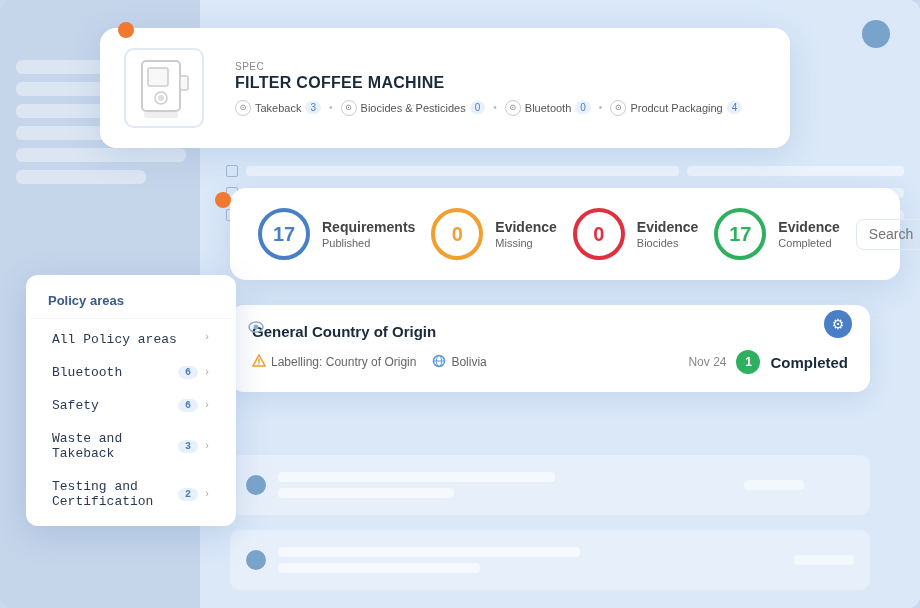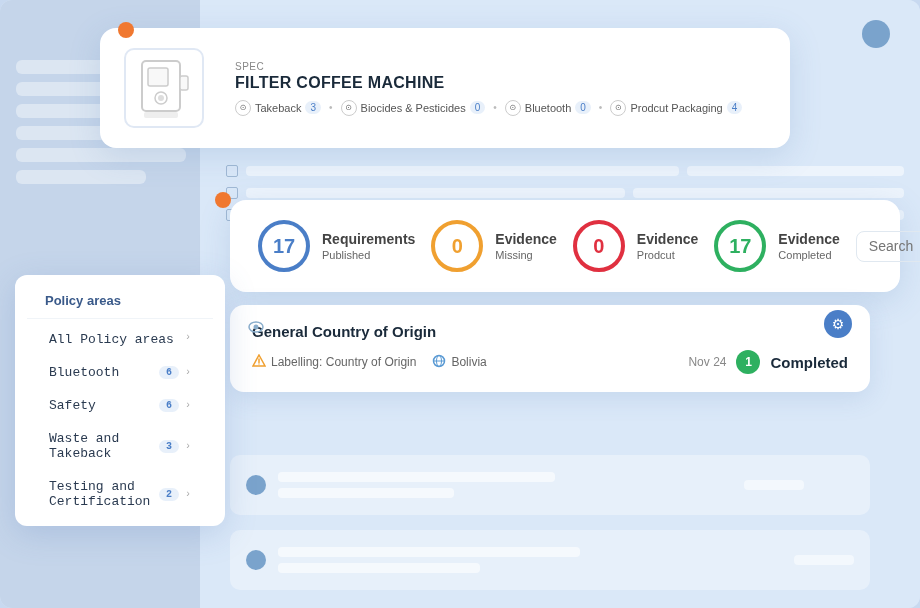--- a/index.html
+++ b/index.html
@@ -170,21 +170,21 @@
       border: 1.5px solid #ccc;
       display: flex; align-items: center; justify-content: center;
       font-size: 8px;
       color: #666;
     }
     .tag-sep { color: #bbb; font-size: 10px; }
 
     
     .stats-card {
       position: absolute;
-      top: 200px;
+      top: 188px;
       left: 230px;
       width: 670px;
       background: white;
       border-radius: 16px;
       box-shadow: 0 8px 32px rgba(80,120,180,0.18);
       padding: 20px 28px;
       display: flex;
       align-items: center;
       gap: 0;
       z-index: 11;
@@ -247,26 +247,26 @@
     }
     .search-icon-svg {
       color: #aaa;
       font-size: 14px;
     }
 
     
     .policy-dropdown {
       position: absolute;
       top: 275px;
-      left: 15px;
+      left: 26px;
       width: 210px;
       background: white;
       border-radius: 12px;
       box-shadow: 0 8px 32px rgba(80,120,180,0.22);
-      padding: 8px 12px;
+      padding: 8px 4px;
       z-index: 20;
     }
 
     .policy-header {
       padding: 10px 18px;
       font-size: 13px;
       font-weight: 600;
       color: #3a5a8a;
       border-bottom: 1px solid #f0f4f8;
       margin-bottom: 4px;
@@ -547,21 +547,21 @@
       <span>Missing</span>
     </div>
   </div>
   <div class="stat-divider"></div>
   <div class="stat-item">
     <div class="stat-circle red">
       <span>0</span>
     </div>
     <div class="stat-label">
       <strong>Evidence</strong>
-      <span>Prodcut</span>
+      <span>Biocides</span>
     </div>
   </div>
   <div class="stat-divider"></div>
   <div class="stat-item">
     <div class="stat-circle green">
       <span>17</span>
     </div>
     <div class="stat-label">
       <strong>Evidence</strong>
       <span>Completed</span>

